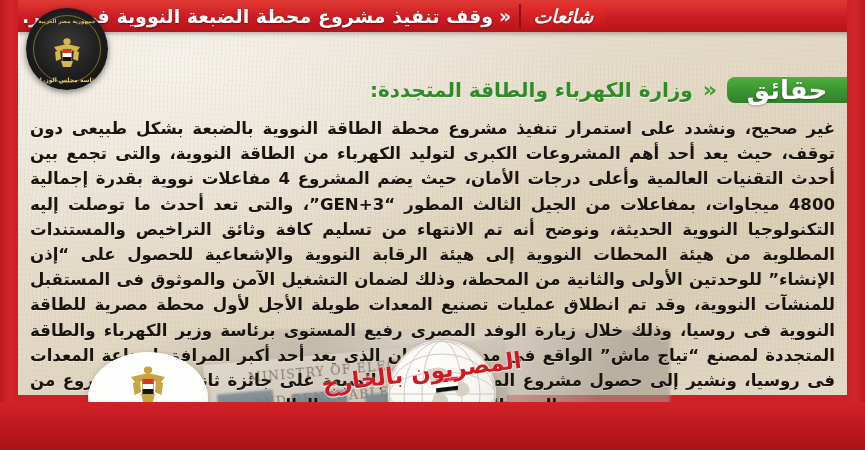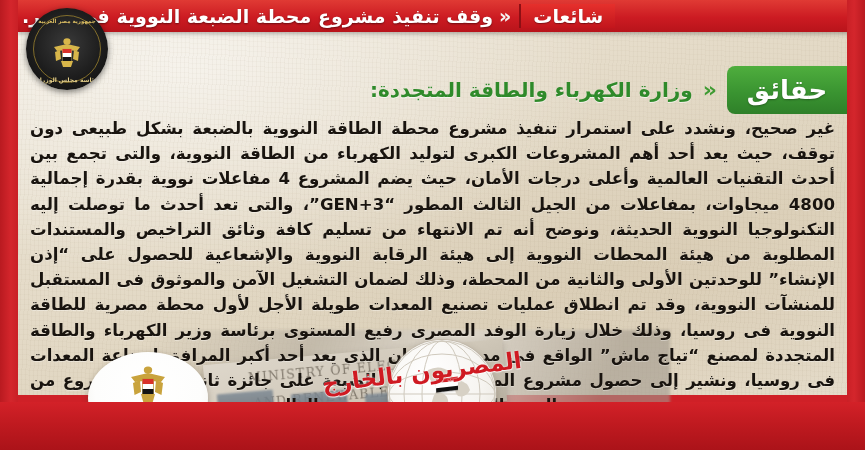--- a/index.html
+++ b/index.html
@@ -105,20 +105,21 @@
     color: #ffffff;
     font-size: 19px;
     font-weight: bold;
     display: flex;
     align-items: center;
     justify-content: center;
     padding: 0 12px;
     box-sizing: border-box;
     text-shadow: 0 1px 1px rgba(0,0,0,0.35);
     border-left: 2px solid #8e0f14;
+    font-style: italic;
   }
   .chev-white {
     color: #f4f4f4;
     font-size: 19px;
     font-weight: bold;
     margin: 0 8px 0 6px;
     line-height: 1;
   }
   .headline {
     color: #ffffff;
@@ -171,21 +172,21 @@
   
   .factsbar {
     position: absolute;
     right: 18px;
     top: 70px;
     height: 40px;
     display: flex;
     align-items: center;
   }
   .facts-badge {
-    height: 48px;
+    height: 26px;
     min-width: 120px;
     border-radius: 8px 0 0 8px;
     background: linear-gradient(180deg, #4fae3e 0%, #3a9431 55%, #2f8029 100%);
     color: #ffffff;
     font-size: 26px;
     font-weight: bold;
     display: flex;
     align-items: center;
     justify-content: center;
     padding: 0 18px;

